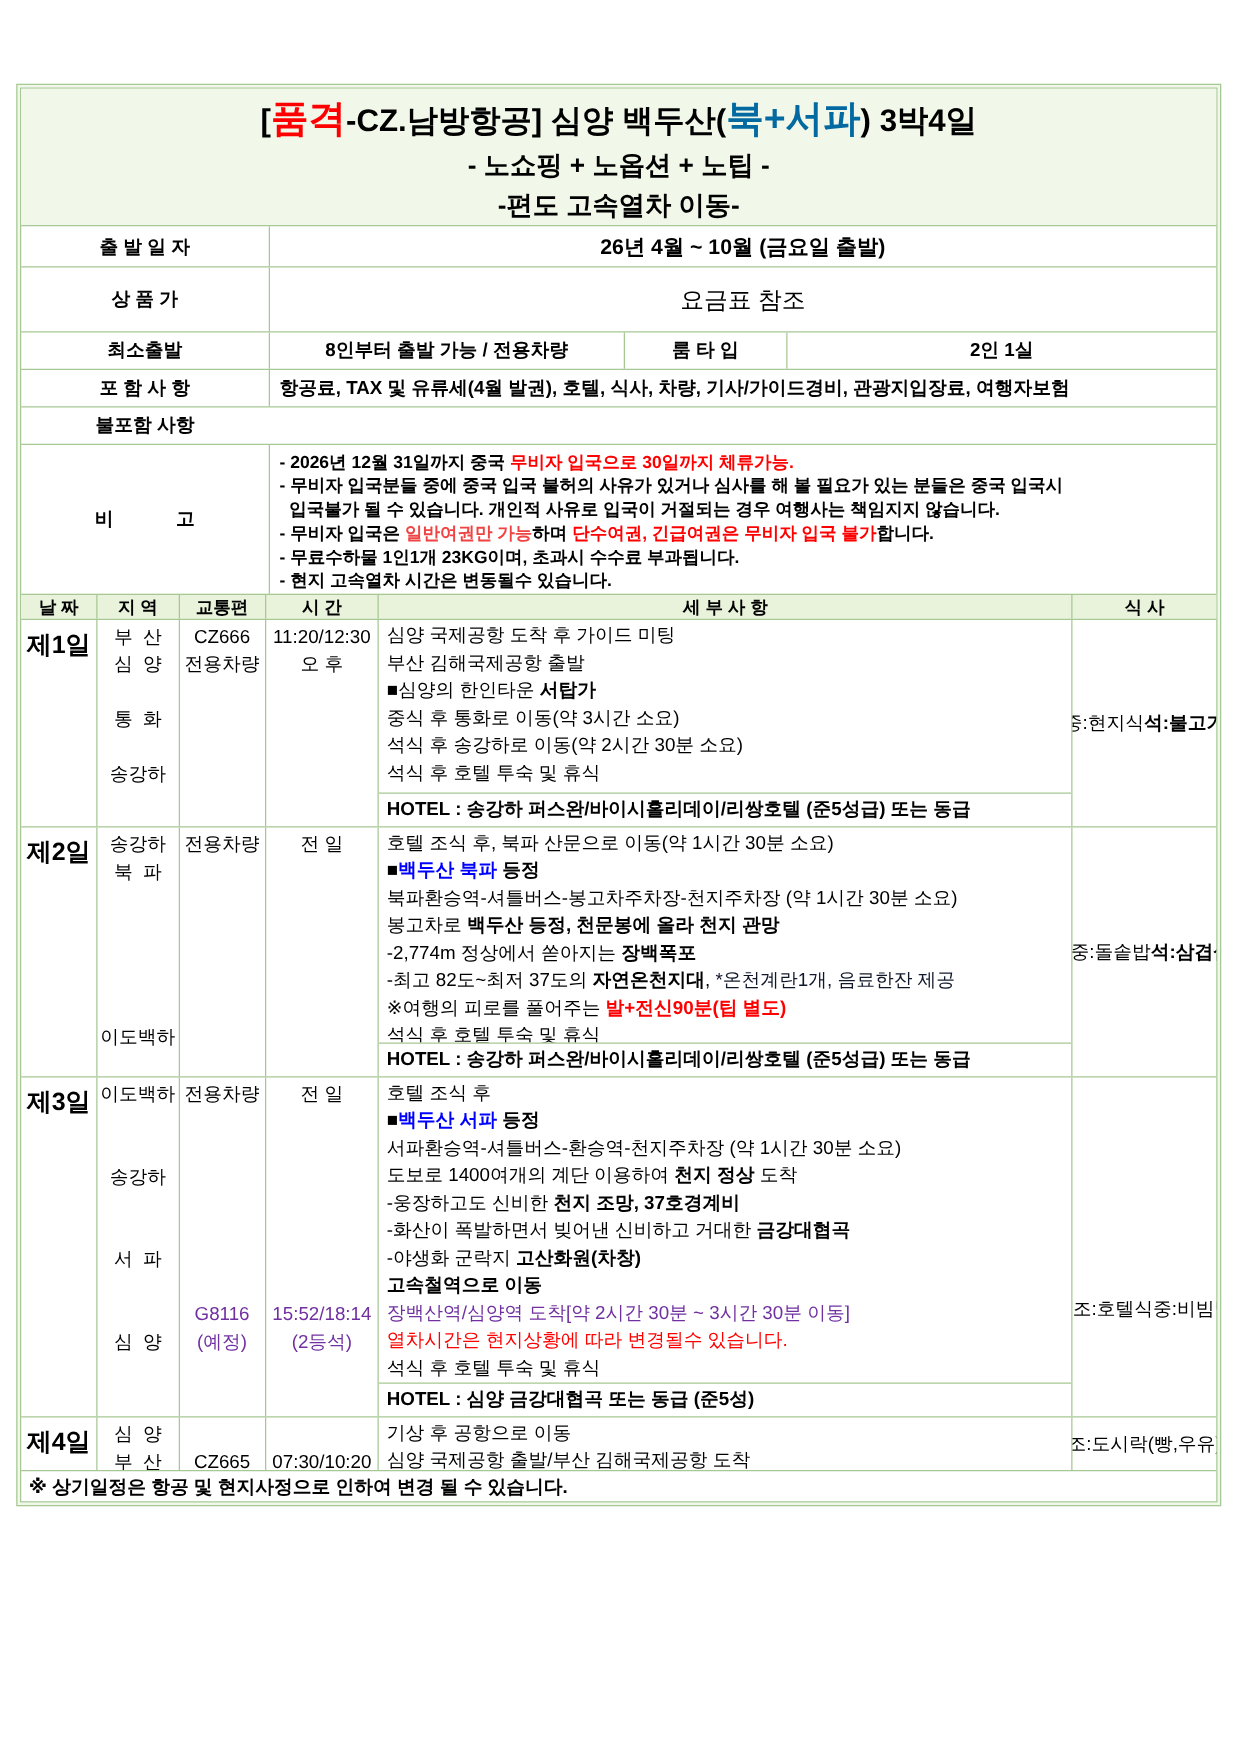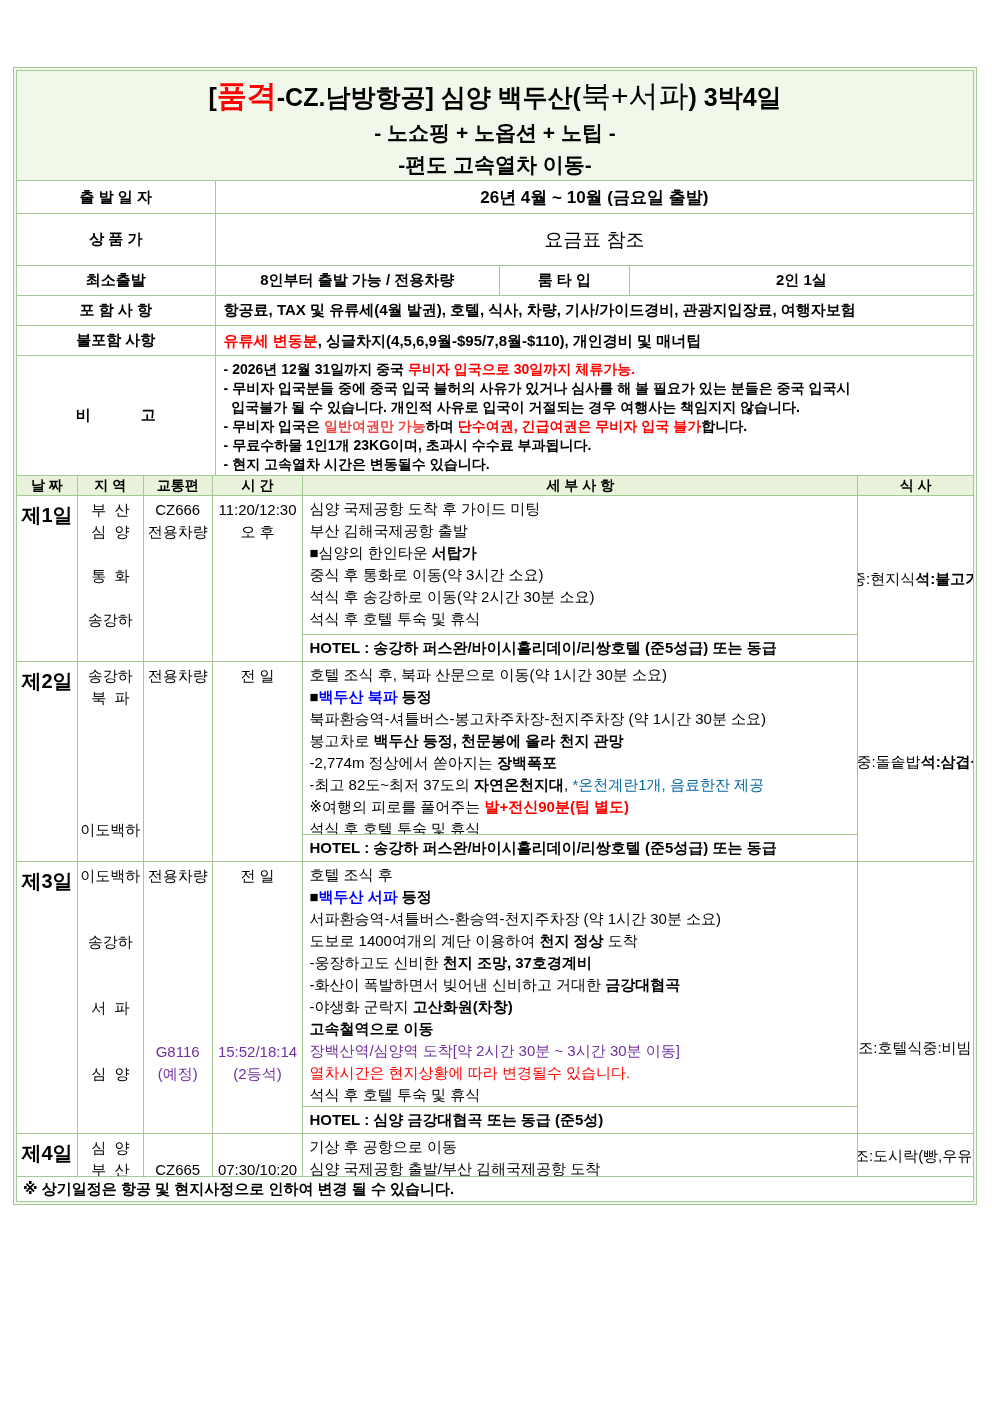--- a/index.html
+++ b/index.html
@@ -66,21 +66,21 @@
   .r-foot{height:25px;display:flex;align-items:center;padding-left:6px;font-weight:bold;font-size:15px;}
 </style>
 </head>
 <body>
 
 <div class="page">
   <div class="doc">
     <div class="doc-inner">
 
       <div class="row r-title">
-          <div class="line"><span style="font-weight: bold;">[</span><span style="font-weight: bold; color: rgb(255, 0, 0); font-size: 30px;">품격</span><span style="font-weight: bold;">-CZ.남방항공] 심양 백두산(</span><span style="font-weight: normal; color: #000000; font-size: 30px;">북+서파</span><span style="font-weight: bold;">) 3박4일</span></div>
+          <div class="line"><span style="font-weight: bold;">[</span><span style="font-weight: bold; color: rgb(255, 0, 0); font-size: 30px;">품격</span><span style="font-weight: bold;">-CZ.남방항공] 심양 백두산(</span><span style="font-weight: bold; color: #0369a1; font-size: 30px;">북+서파</span><span style="font-weight: bold;">) 3박4일</span></div>
           <div class="line"><span style="font-weight: bold;">- 노쇼핑 + 노옵션 + 노팁 -</span></div>
           <div class="line"><span style="font-weight: bold;">-편도 고속열차 이동-</span></div>
         </div>
 
       <div class="row r-dep">
         <div class="cell c-label">출 발 일 자</div>
         <div class="cell c-value">26년 4월 ~ 10월 (금요일 출발)</div>
       </div>
 
       <div class="row r-price">
@@ -95,23 +95,20 @@
         <div class="cell c-roomval">2인 1실</div>
       </div>
 
       <div class="row r-inc">
         <div class="cell c-label">포 함 사 항</div>
         <div class="cell c-value">항공료, TAX 및 유류세(4월 발권), 호텔, 식사, 차량, 기사/가이드경비, 관광지입장료, 여행자보험</div>
       </div>
 
       <div class="row r-exc">
         <div class="cell c-label">불포함 사항</div>
-        <div class="cell c-value">
-            <div class="line"><span style="font-weight: bold; color: rgb(255, 0, 0);">유류세 변동분</span><span style="font-weight: bold;">, 싱글차지(4,5,6,9월-$95/7,8월-$110), 개인경비 및 매너팁</span></div>
-          </div>
       </div>
 
       <div class="row r-note">
         <div class="cell c-label" style="white-space:pre;">비            고</div>
         <div class="cell c-note">
             <div class="line"><span style="font-weight: bold;">- 2026년 12월 31일까지 중국 </span><span style="font-weight: bold; color: rgb(255, 0, 0);">무비자 입국으로 30일까지 체류가능.</span></div>
             <div class="line"><span style="font-weight: bold;">- 무비자 입국분들 중에 중국 입국 불허의 사유가 있거나 심사를 해 볼 필요가 있는 분들은 중국 입국시</span></div>
             <div class="line"><span style="font-weight: bold;">  입국불가 될 수 있습니다. 개인적 사유로 입국이 거절되는 경우 여행사는 책임지지 않습니다.</span></div>
             <div class="line"><span style="font-weight: bold;">- 무비자 입국은 </span><span style="font-weight: bold; color: #ef4444;">일반여권만 가능</span><span style="font-weight: bold;">하며 </span><span style="font-weight: bold; color: rgb(255, 0, 0);">단수여권, 긴급여권은 무비자 입국 불가</span><span style="font-weight: bold; margin-top: 24px;">합니다.</span></div>
             <div class="line"><span style="font-weight: bold;">- 무료수하물 1인1개 23KG이며, 초과시 수수료 부과됩니다.</span></div>
@@ -183,21 +180,21 @@
         <div class="cell c-time">
             <div class="line"><span>전 일</span></div>
           </div>
         <div class="cell c-detail">
           <div class="detail-main">
               <div class="line"><span>호텔 조식 후, 북파 산문으로 이동(약 1시간 30분 소요)</span></div>
               <div class="line"><span>■</span><span style="font-weight: bold; color: rgb(0, 0, 255);">백두산 북파</span><span style="font-weight: bold;"> 등정</span></div>
               <div class="line"><span>북파환승역-셔틀버스-봉고차주차장-천지주차장 (약 1시간 30분 소요)</span></div>
               <div class="line"><span>봉고차로 </span><span style="font-weight: bold;">백두산 등정, 천문봉에 올라 천지 관망</span></div>
               <div class="line"><span>-2,774m 정상에서 쏟아지는 </span><span style="font-weight: bold;">장백폭포</span></div>
-              <div class="line"><span>-최고 82도~최저 37도의 </span><span style="font-weight: bold;">자연온천지대</span><span>, </span><span style="color: #0369a1;">*온천계란1개, 음료한잔 제공</span></div>
+              <div class="line"><span>-최고 82도~최저 37도의 </span><span style="font-weight: bold;">자연온천지대</span><span>, </span><span style="color: #0f172a;">*온천계란1개, 음료한잔 제공</span></div>
               <div class="line"><span>※여행의 피로를 풀어주는 </span><span style="font-weight: bold; color: rgb(255, 0, 0);">발+전신90분(팁 별도)</span></div>
               <div class="line"><span>석식 후 호텔 투숙 및 휴식</span></div>
             </div>
           <div class="hotel">
               <div class="line"><span style="font-weight: bold;">HOTEL : 송강하 퍼스완/바이시홀리데이/리쌍호텔 (준5성급) 또는 동급</span></div>
             </div>
         </div>
         <div class="cell c-meal">
             <div class="line"><span>조:호텔식</span></div>
             <div class="line"><span>중:돌솥밥</span></div>

